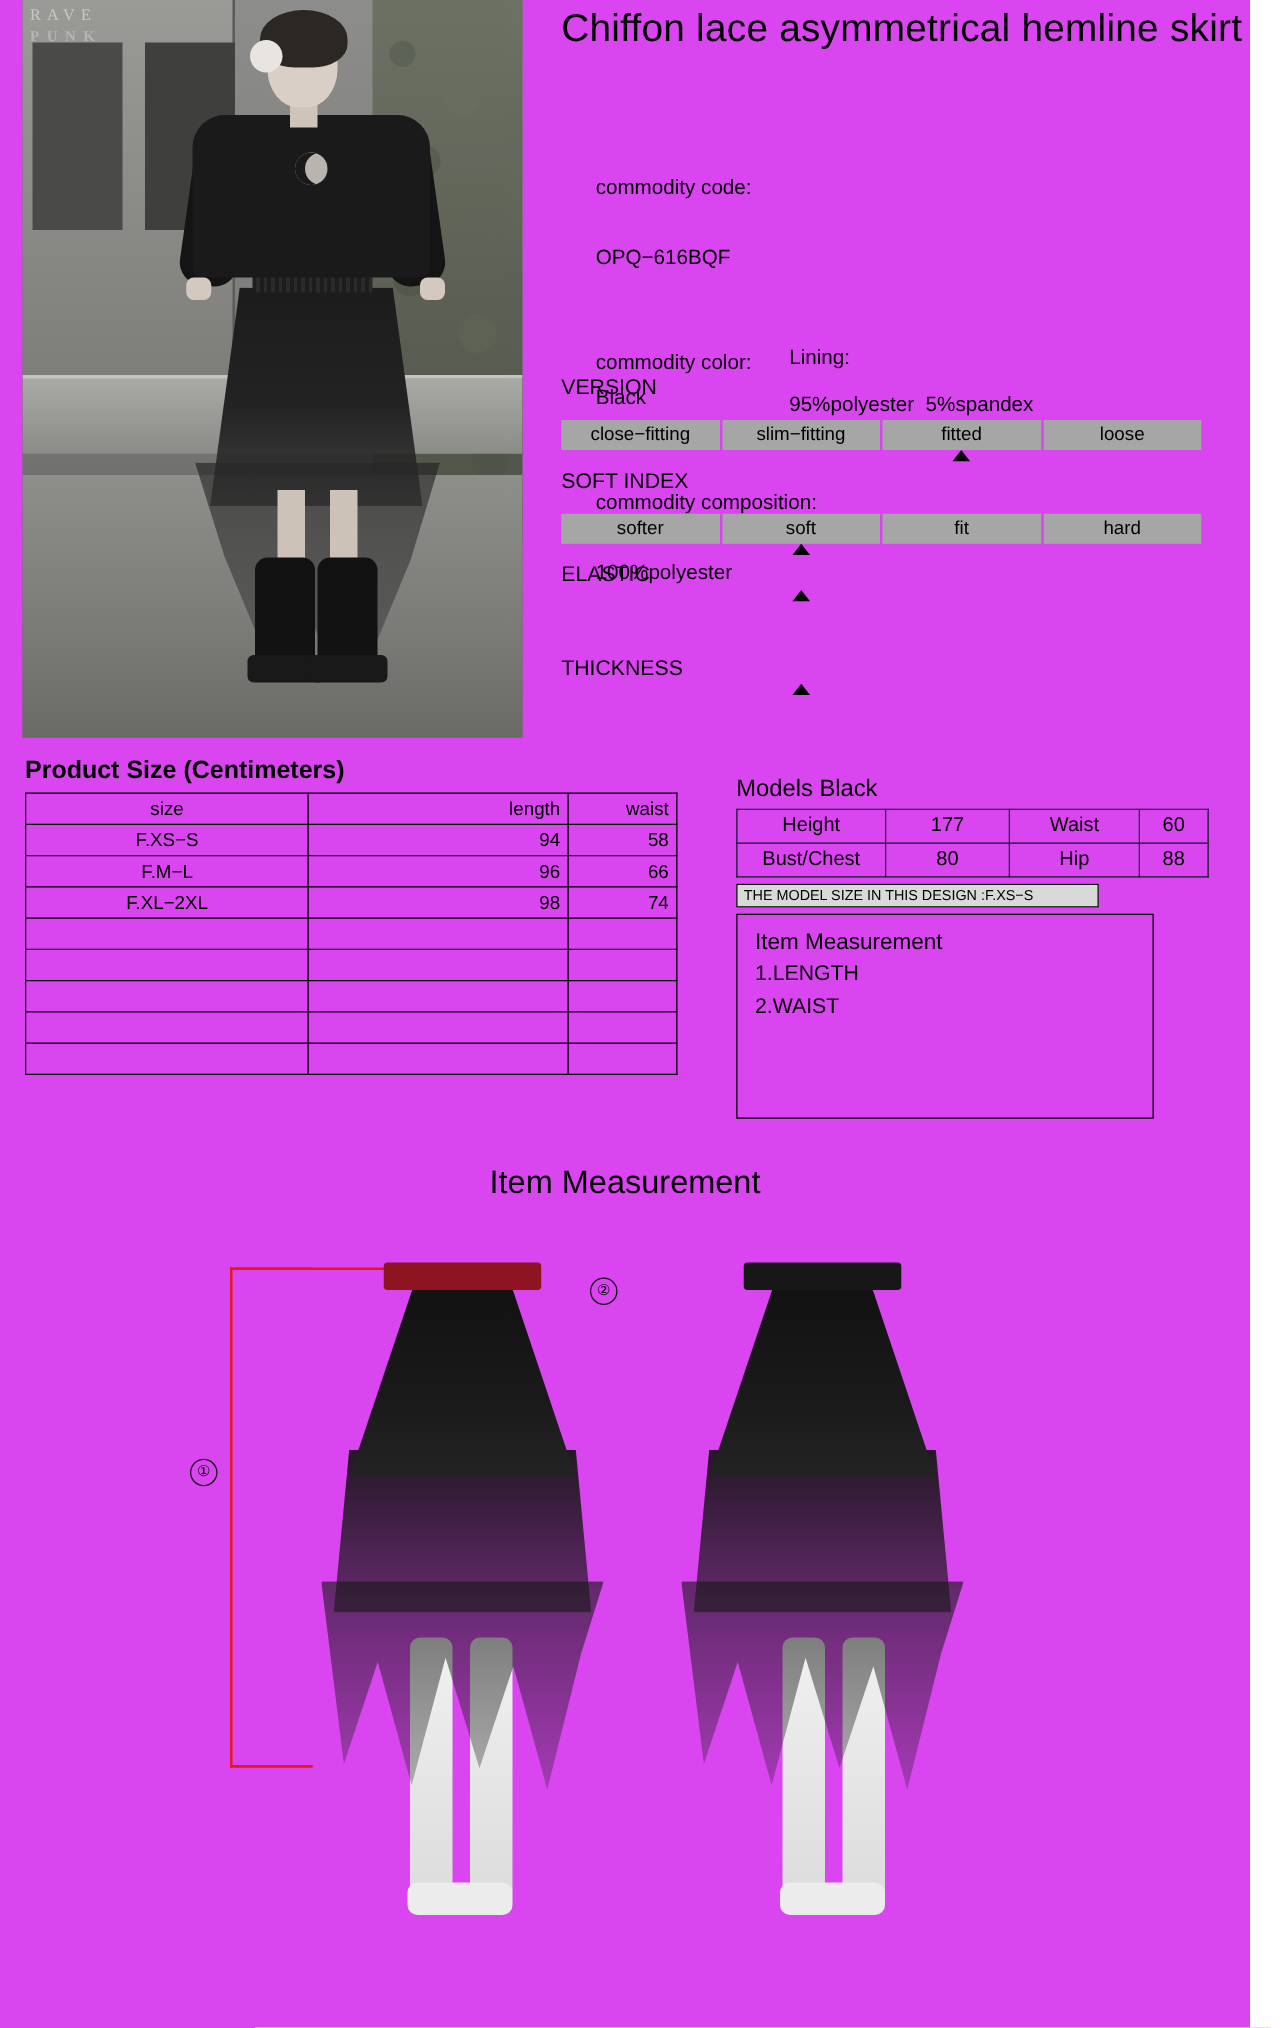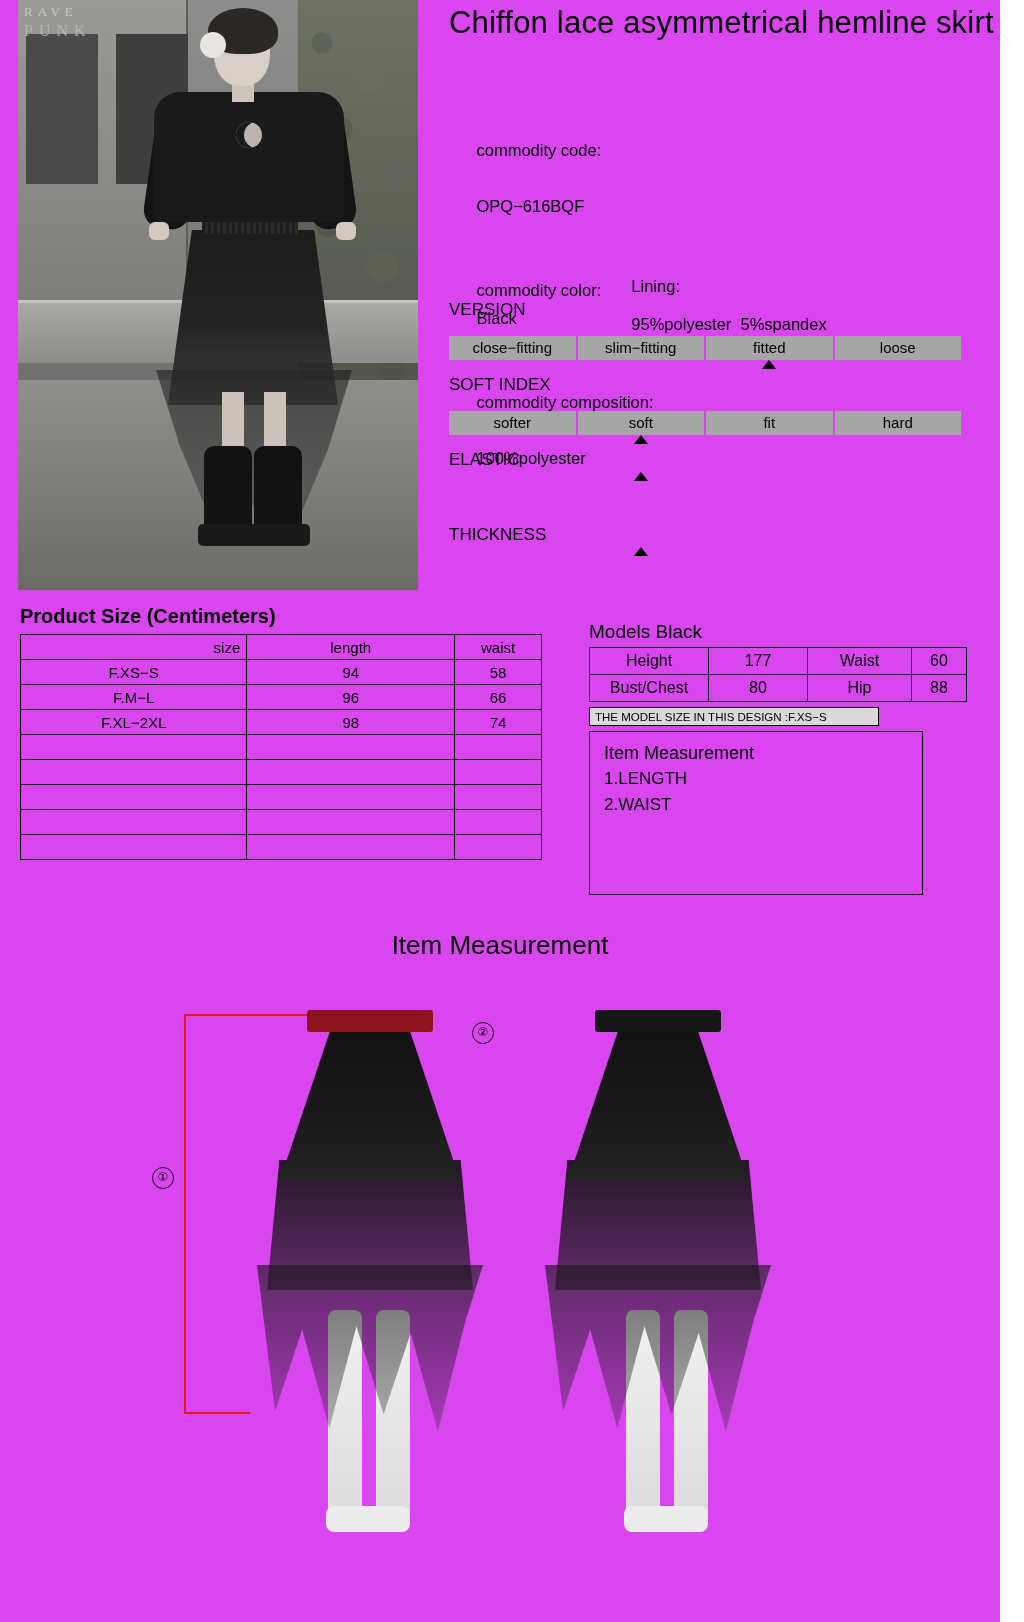--- a/index.html
+++ b/index.html
@@ -142,22 +142,22 @@
   }
   .m-soleL { left: 180px; }
   .m-soleR { left: 230px; }
   .photo-mark {
     position: absolute; left: 6px; top: 4px;
     color: #cfcfcf; font-size: 13px; letter-spacing: 5px;
     font-family: "Liberation Serif", serif; opacity: .85;
   }
   .photo-mark2 {
     position: absolute; left: 6px; top: 22px;
-    color: #bdbdbd; font-size: 16px; letter-spacing: 6px;
-    font-family: "Liberation Serif", serif; opacity: .8;
+    color: #bdbdbd; font-size: 12px; letter-spacing: 6px;
+    font-family: "Liberation Serif", serif; opacity: .8; font-weight: bold;
   }
 
   
   .title {
     position: absolute;
     left: 449px; top: 4px; width: 560px;
     font-size: 31px; line-height: 38px;
     font-weight: 400;
     letter-spacing: .2px;
   }
@@ -206,24 +206,24 @@
     position: absolute; left: 20px; top: 634px;
     width: 522px;
     border-collapse: collapse;
     font-size: 15px;
   }
   table.psize td, table.psize th {
     border: 1px solid #000;
     height: 24px;
     padding: 0 6px;
     font-weight: normal;
-    text-align: center;
+    text-align: right;
   }
   table.psize th { text-align: center; }
-  table.psize .c-size { width: 110px; text-align: right; }
+  table.psize .c-size { width: 110px; text-align: center; }
   table.psize .c-len  { width: 100px; }
   table.psize .c-waist{ width: 1px; }
   table.psize td.c-size { text-align: center; }
 
   
   .models-title {
     position: absolute; left: 589px; top: 621px;
     font-size: 19px;
   }
   table.models {

